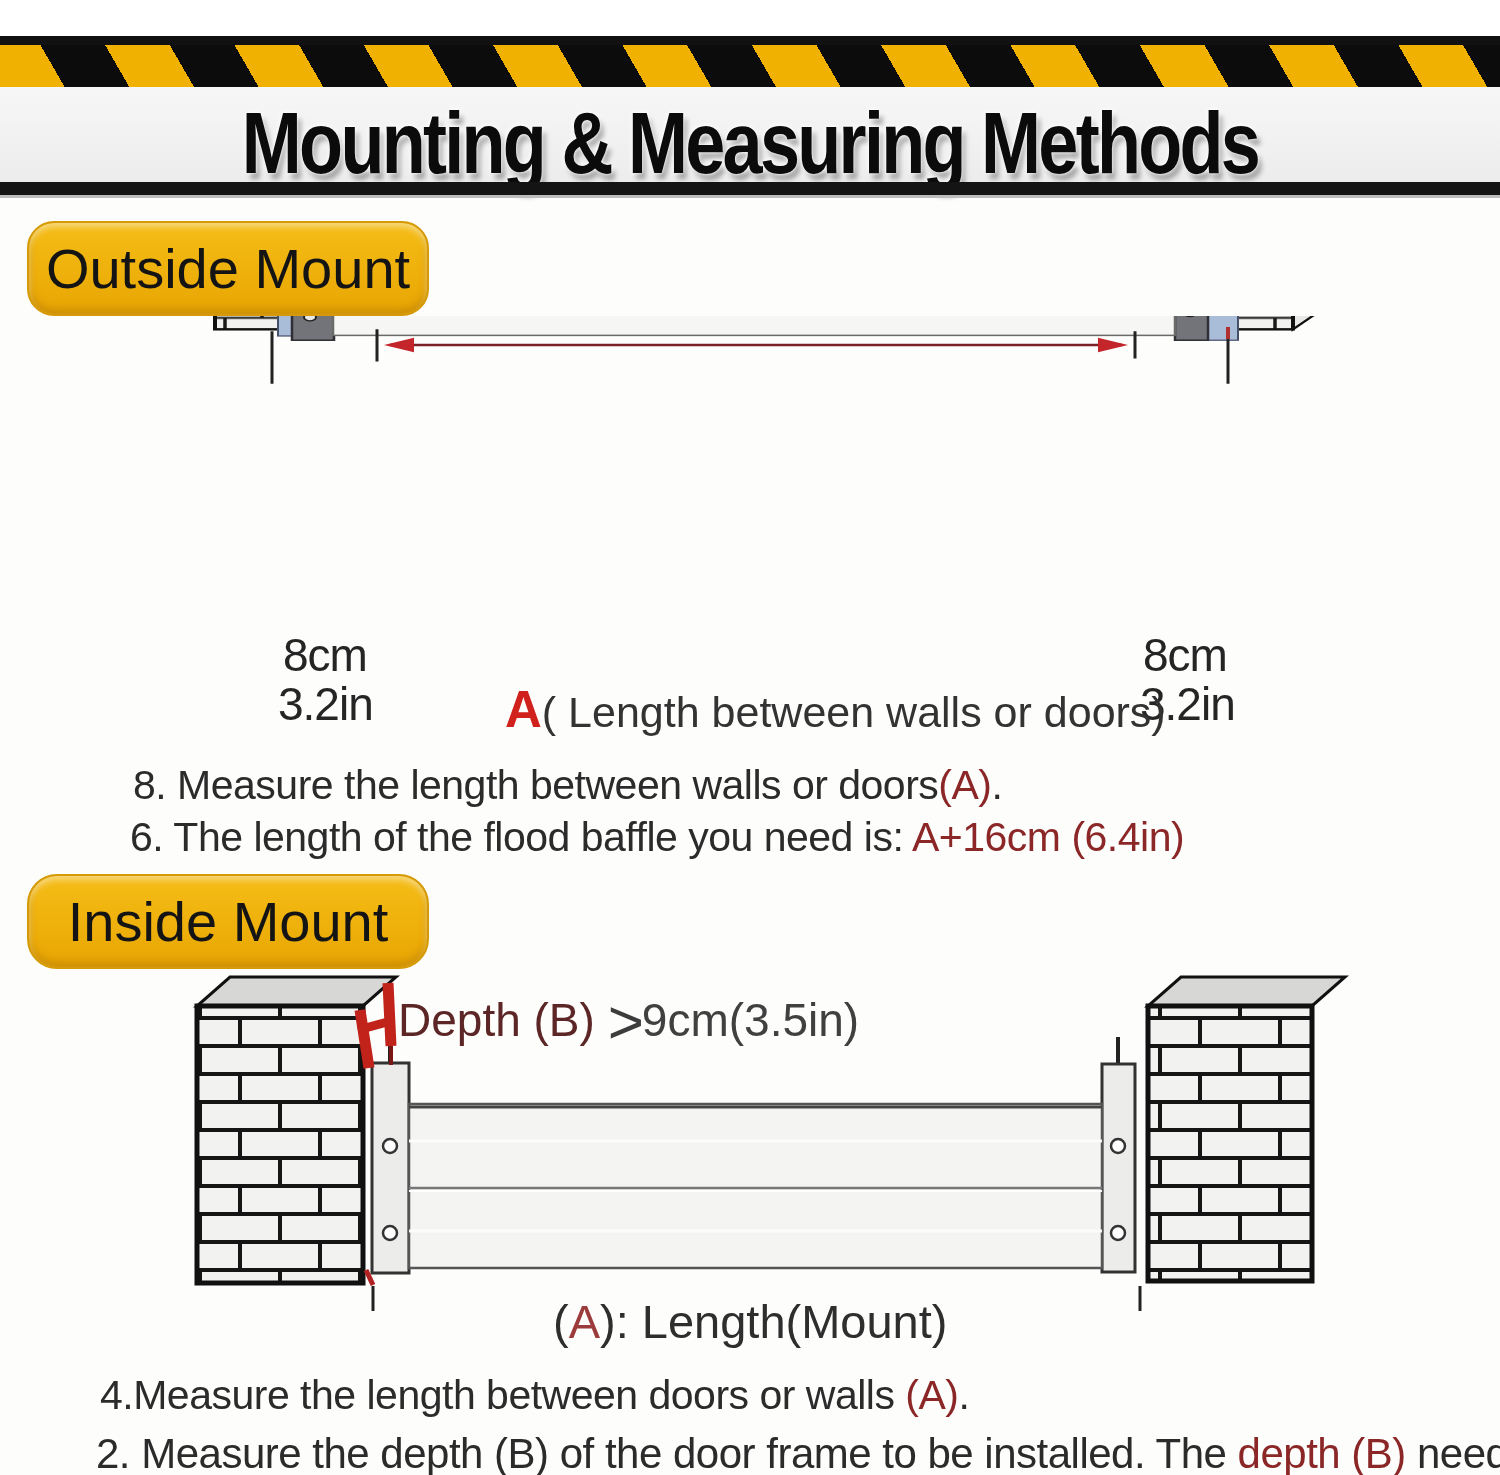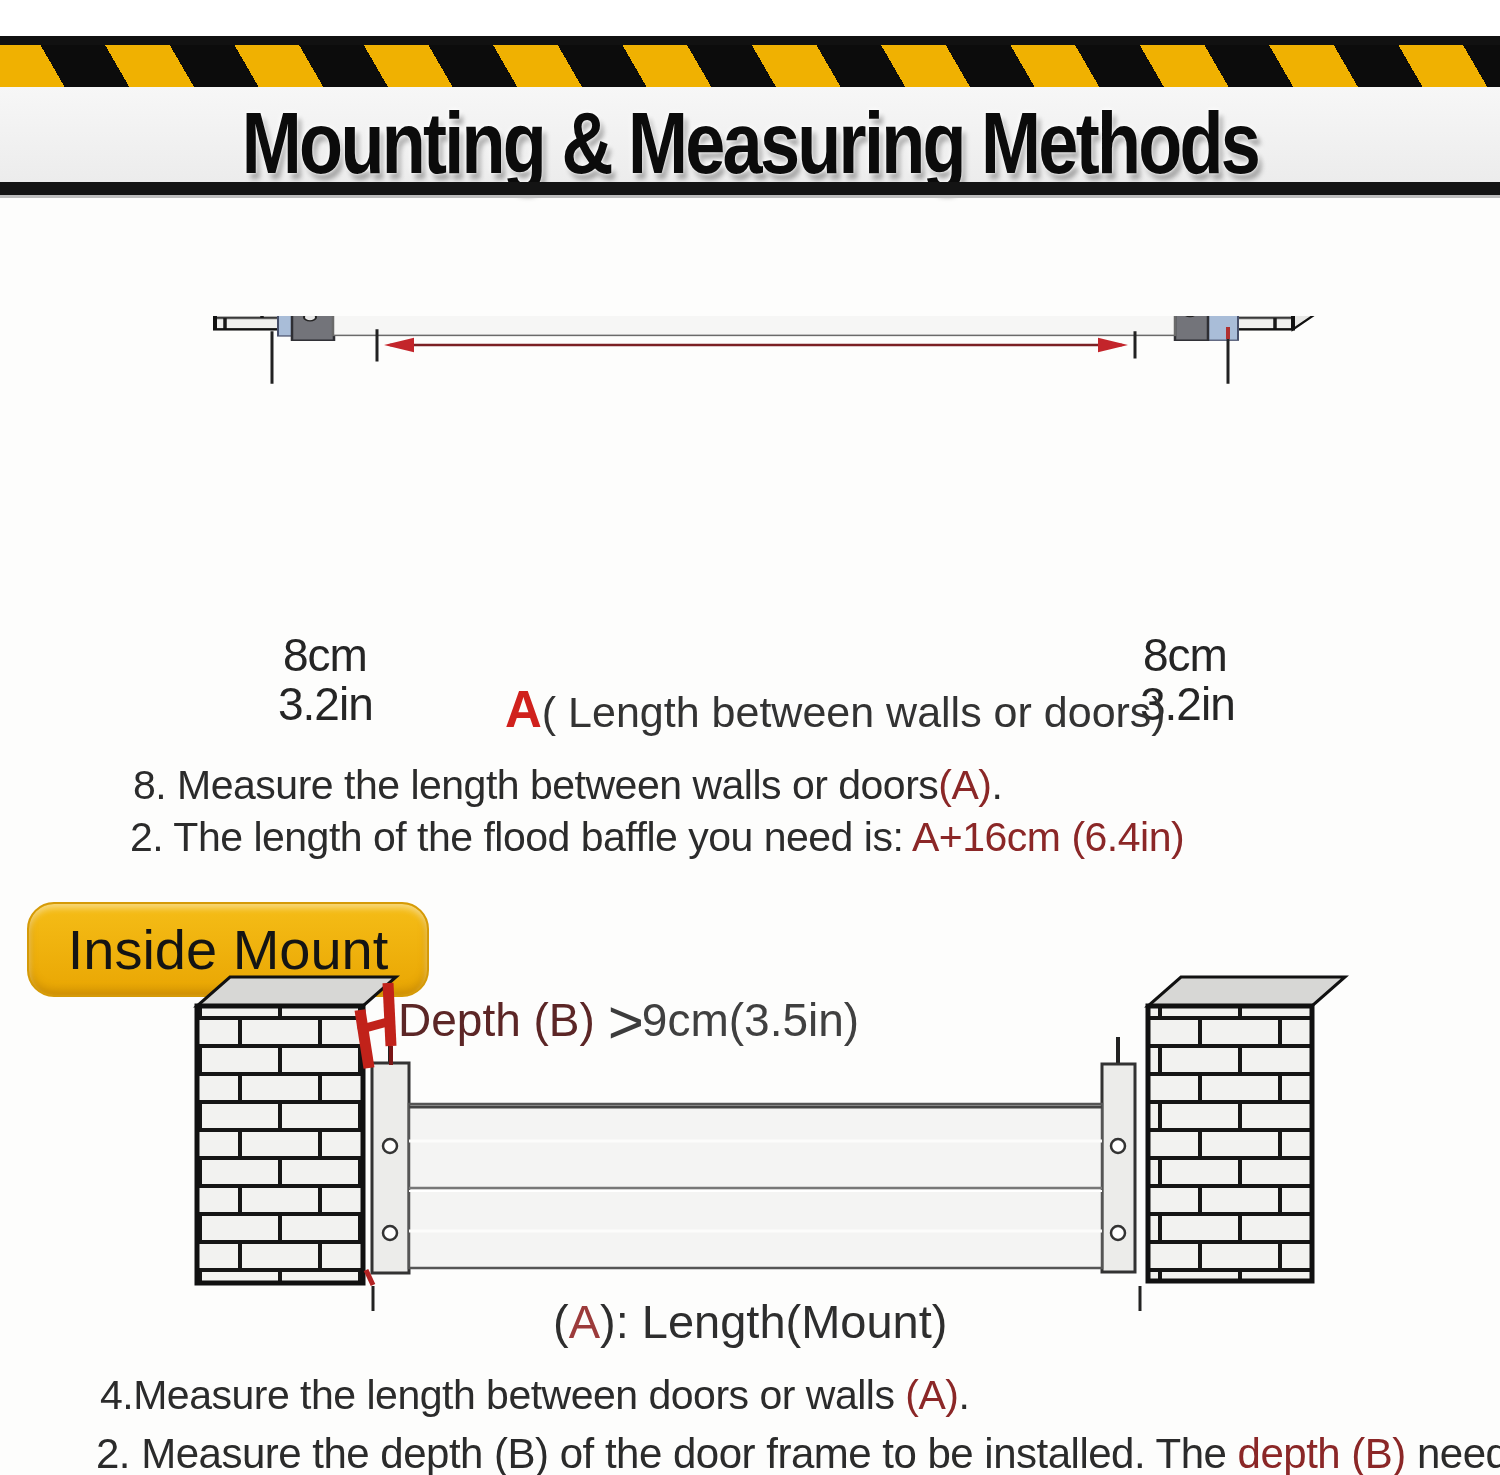--- a/index.html
+++ b/index.html
@@ -20,21 +20,21 @@
   .title-underbar{position:absolute;left:0;top:146px;width:1500px;height:13px;background:#141414;
           box-shadow:0 3px 0 #bdbdbd;}
 
   
   .badge{position:absolute;left:27px;width:398px;height:91px;border-radius:27px;
          background:linear-gradient(#f5bd17,#e9a603);border:2px solid #d59a07;
          box-shadow:inset 0 4px 6px rgba(255,255,255,.45), inset 0 -5px 8px rgba(150,95,0,.35);
          display:flex;align-items:center;justify-content:center;
          font-size:56px;color:#141414;letter-spacing:0px;}
   #badge-outside{top:185px;}
-  #badge-inside{top:866px;}
+  #badge-inside{top:838px;border-radius:30px;}
 
   
   svg{position:absolute;left:0;}
 
   
   .dim{position:absolute;font-size:46px;color:#252525;letter-spacing:-1px;white-space:nowrap;}
   .a-label{position:absolute;left:505px;top:644px;font-size:43px;color:#333;white-space:nowrap;}
   .a-label .big-a{color:#d0211d;font-weight:700;font-size:51px;}
   .step{position:absolute;font-size:41px;color:#2b2b2b;letter-spacing:-0.5px;white-space:nowrap;}
   .dred{color:#8b2727;}
@@ -48,20 +48,21 @@
 <body>
 
 <div id="stage">
 
   <div class="top-black"></div>
   <div class="hazard"></div>
   <div class="title-band"></div>
   <div class="page-title">Mounting &amp; Measuring Methods</div>
   <div class="title-underbar"></div>
 
+  <div class="badge" id="badge-outside">Outside Mount</div>
   <div class="badge" id="badge-inside">Inside Mount</div>
 
   <svg style="top:280px" width="1500" height="430" viewBox="0 280 1500 710" preserveAspectRatio="none">
     <svg x="0" y="0" width="1500" height="430" viewBox="0 280 1500 430">
       <defs>
         <pattern id="brick" width="150" height="66" patternUnits="userSpaceOnUse">
           <rect width="150" height="66" fill="#f1f1ef"></rect>
           <path d="M0 2 H150 M0 35 H150 M37 2 V35 M112 2 V35 M75 35 V66 M0 35 V66 M150 35 V66" stroke="#1a1a1a" stroke-width="3.5" fill="none"></path>
         </pattern>
       </defs>
@@ -135,21 +136,21 @@
   <div class="dim" style="left:1143px;top:592px">8cm</div>
   <div class="dim" style="left:1140px;top:641px">3.2in</div>
   <div class="a-label">
     <span class="big-a">A</span><span>( Length between walls or doors)</span>
   </div>
 
   <div class="step" style="left:133px;top:726px">
     <span>8. Measure the length between walls or doors</span><span class="dred">(A)</span><span>.</span>
   </div>
   <div class="step" style="left:130px;top:778px">
-    <span>2. The length of the flood baffle you need is: </span><span class="dred">A+16cm (6.4in)</span>
+    <span>6. The length of the flood baffle you need is: </span><span class="dred">A+16cm (6.4in)</span>
   </div>
 
   <svg style="top:935px" width="1500" height="340" viewBox="0 935 1500 340">
     <defs>
       <pattern id="brick2" width="160" height="56" patternUnits="userSpaceOnUse">
         <rect width="160" height="56" fill="#f2f2f0"></rect>
         <path d="M0 2 H160 M0 30 H160 M40 2 V30 M120 2 V30 M80 30 V56 M0 30 V56 M160 30 V56" stroke="#151515" stroke-width="4" fill="none"></path>
       </pattern>
     </defs>
 

